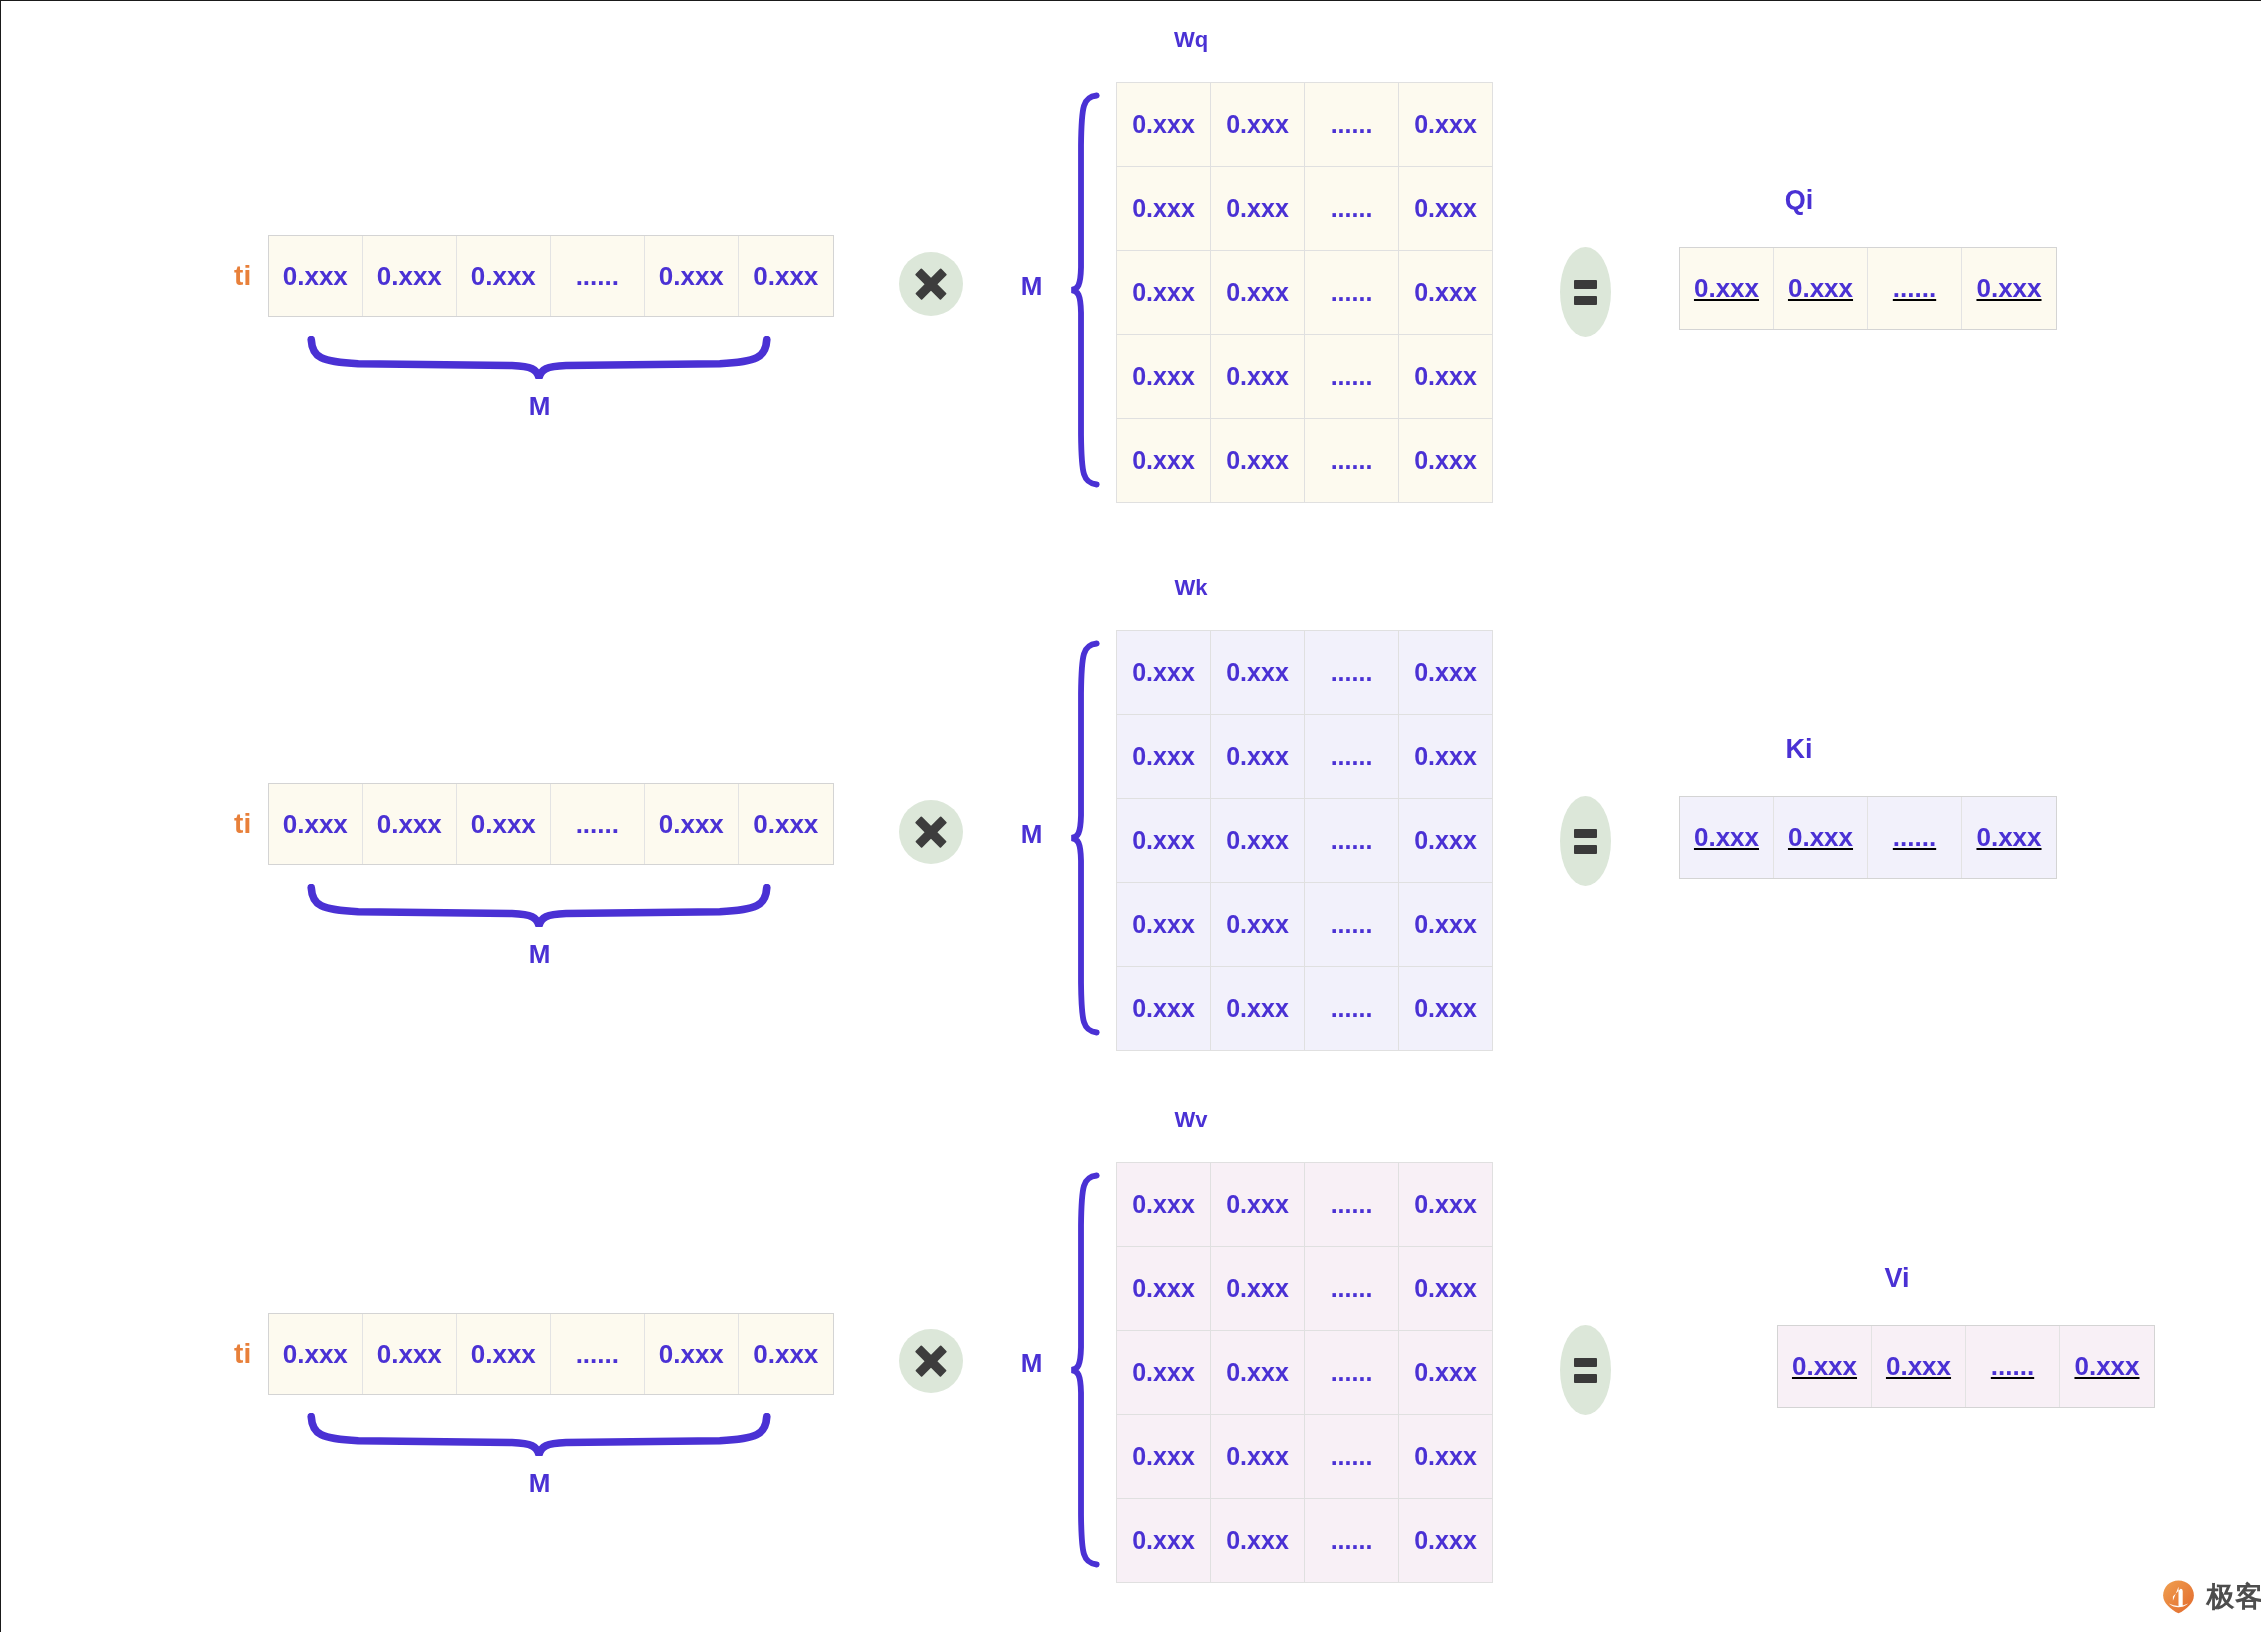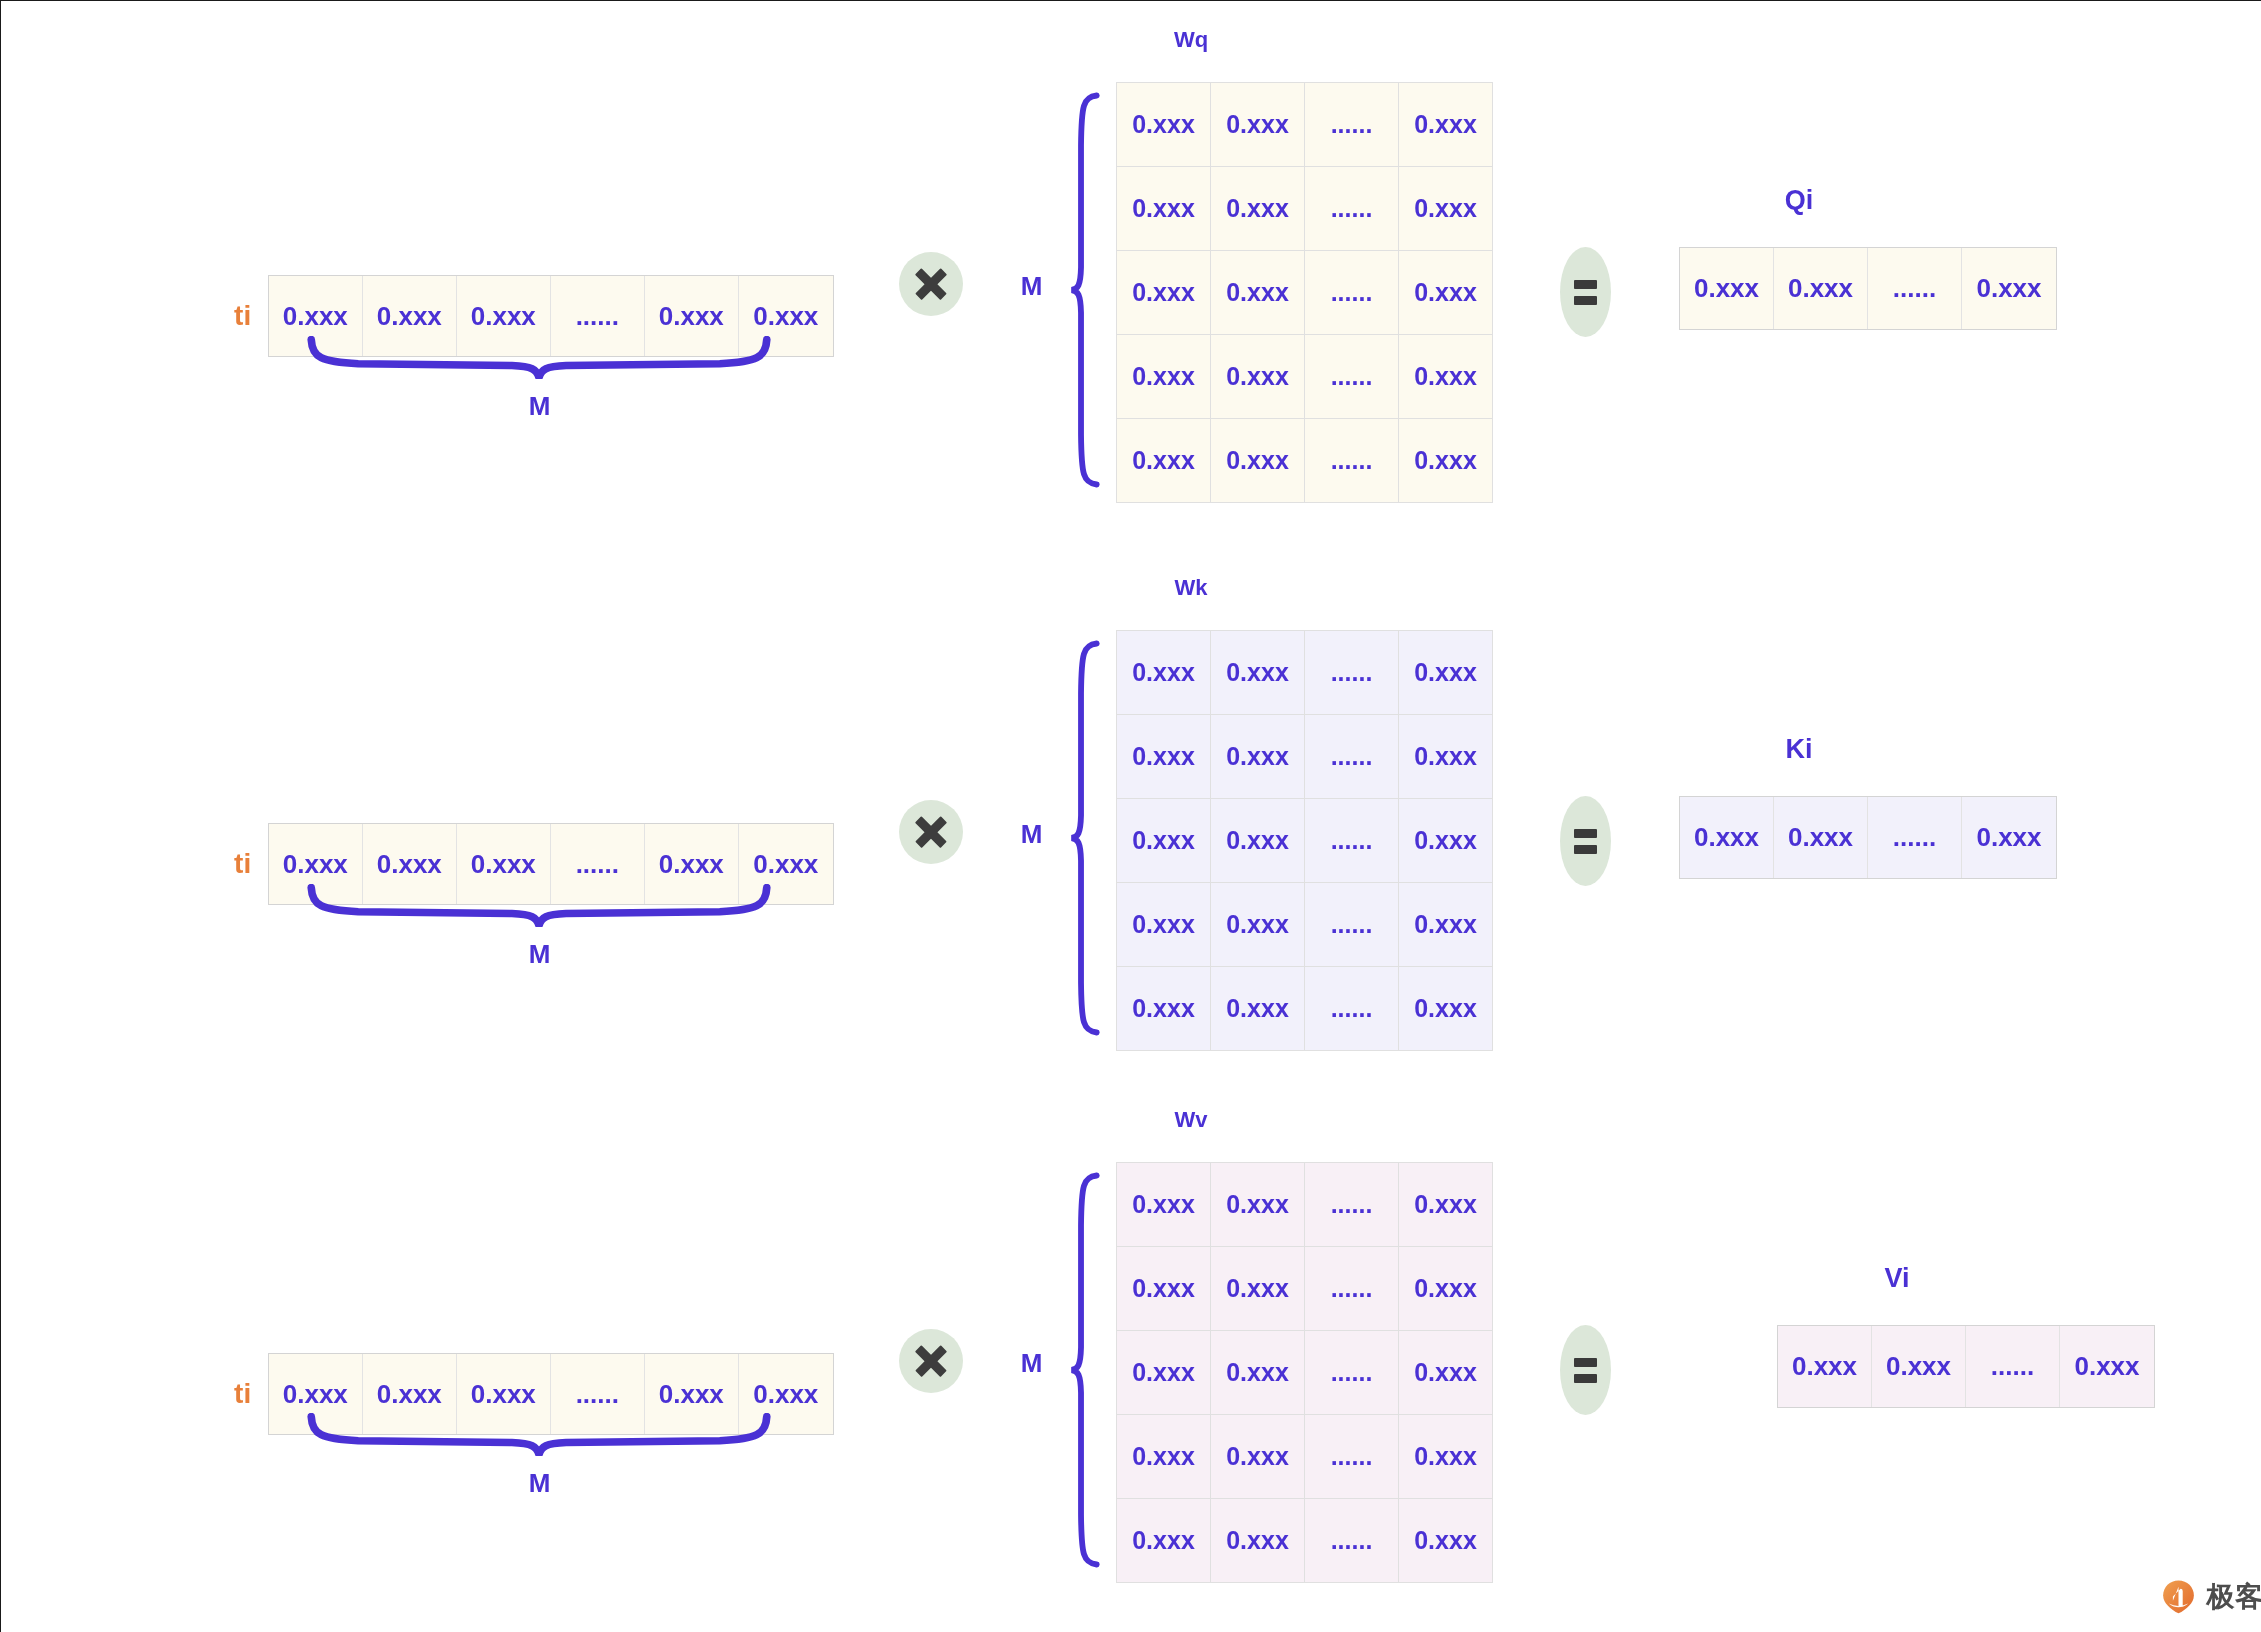--- a/index.html
+++ b/index.html
@@ -26,21 +26,20 @@
     position: absolute;
     left: 0;
     width: 2348px;
   }
 
   
   .input-group {
     position: absolute;
     display: flex;
     align-items: center;
-    margin-top: 40px;
   }
   .ti-label {
     color: #e8803a;
     font-size: 28px;
     font-weight: 700;
     margin-right: 16.3px;
     letter-spacing: 0.2px;
   }
   .vec {
     display: flex;
@@ -170,21 +169,21 @@
   .m-side {
     position: absolute;
     color: #4a31d4;
     font-size: 26px;
     font-weight: 700;
     width: 45px;
     text-align: center;
   }
 
   
-  .out-block { position: absolute; }
+  .out-block { position: absolute; text-decoration: underline; }
   .out-title {
     position: absolute;
     width: 136px;
     text-align: center;
     color: #4a31d4;
     font-size: 27px;
     font-weight: 700;
   }
   .out-vec {
     display: flex;

